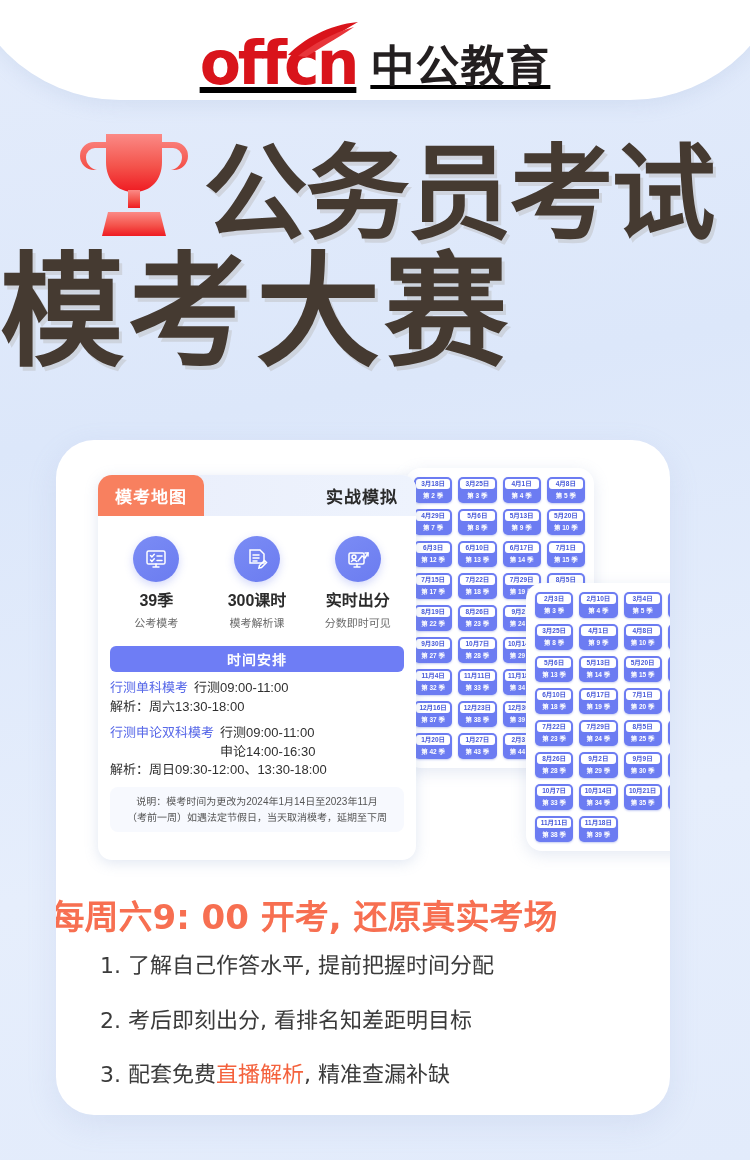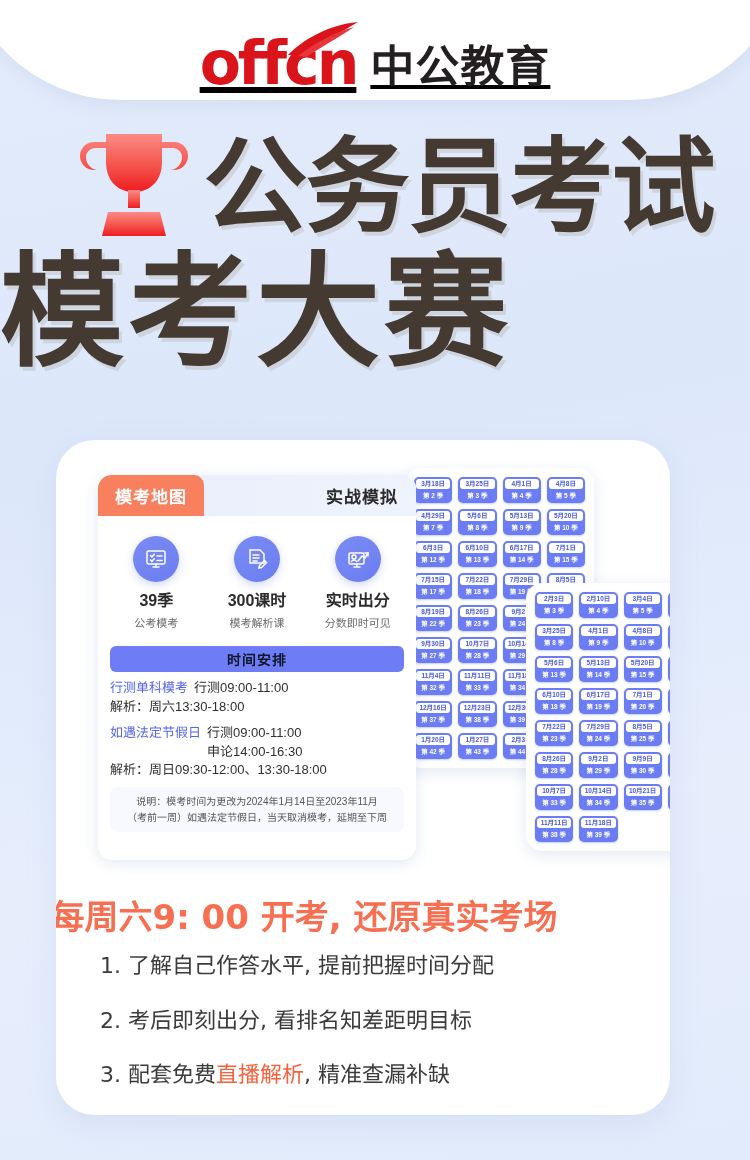--- a/index.html
+++ b/index.html
@@ -27,21 +27,21 @@
     color:#d9141b; letter-spacing:-3px; line-height:.95;
   }
   .swoosh{ position:absolute; left:86px; top:-14px; width:74px; height:36px; pointer-events:none; }
   .logo-cn{
     font-family:"DejaVu Sans","Liberation Sans",sans-serif; font-weight:bold;
     font-size:44px; color:#231f20; letter-spacing:1px;
   }
 
   
   .hero{ position:absolute; left:0; top:128px; width:750px; }
-  .hero-row1{ display:flex; align-items:center; justify-content:center; gap:15px;padding-left:44px; }
+  .hero-row1{ display:flex; align-items:flex-end; justify-content:center; gap:15px;padding-left:44px; }
   .trophy{ width:108px; height:112px; flex:none; margin-bottom:6px; }
   .hero-text{
     font-family:"DejaVu Sans","Liberation Sans",sans-serif;
     font-weight:bold; color:#453a31; line-height:1;
     text-shadow:3px 4px 0 rgba(160,150,140,.25);
   }
   .hero-l1{ font-size:104px; letter-spacing:-2px; }
   .hero-row2{ text-align:left; margin-top:4px; }
   .hero-l2{ font-size:124px; letter-spacing:4px; }
 
@@ -81,21 +81,21 @@
     width:46px; height:46px; border-radius:50%;
     background:linear-gradient(145deg,#7b8cf5,#6b7cf0);
     margin:0 auto 9px auto; display:flex; align-items:center; justify-content:center;
     box-shadow:0 3px 8px rgba(110,125,240,.30);
   }
   .feat-big{ font-size:16px; font-weight:bold; color:#2b2b2b; line-height:1.25; }
   .feat-sub{ font-size:11px; color:#6b6b6b; margin-top:3px; }
 
   .sched-head{
     margin:10px 12px 0 12px; height:26px; border-radius:6px;
-    background:#6e7df5; color:#0f172a; font-size:14px; font-weight:bold;
+    background:#6e7df5; color:#ffffff; font-size:14px; font-weight:bold;
     display:flex; align-items:center; justify-content:center; letter-spacing:1px;
   }
   .sched-body{ margin:7px 12px 0 12px; font-size:13px; color:#2f2f2f; line-height:1.45; }
   .sched-blk{ margin-bottom:7px; }
   .sched-row{ display:flex; }
   .sched-name{ color:#5667e8; white-space:nowrap; }
   .sched-times{ margin-left:6px; white-space:pre-line; }
   .sched-line{ white-space:nowrap; }
   .note{
     margin:6px 12px 0 12px; background:#f7f9fe; border-radius:8px;
@@ -496,21 +496,21 @@
     <div class="sched-body">
       <div class="sched-blk">
         <div class="sched-row">
           <span class="sched-name">行测单科模考</span>
           <span class="sched-times">行测09:00-11:00</span>
         </div>
         <div class="sched-line">解析：周六13:30-18:00</div>
       </div>
       <div class="sched-blk">
         <div class="sched-row">
-          <span class="sched-name">如遇法定节假日</span>
+          <span class="sched-name">行测申论双科模考</span>
           <span class="sched-times">行测09:00-11:00
 申论14:00-16:30</span>
         </div>
         <div class="sched-line">解析：周日09:30-12:00、13:30-18:00</div>
       </div>
     </div>
 
     <div class="note">
       <div>说明：模考时间为更改为2024年1月14日至2023年11月</div>
       <div>（考前一周）如遇法定节假日，当天取消模考，延期至下周</div>

